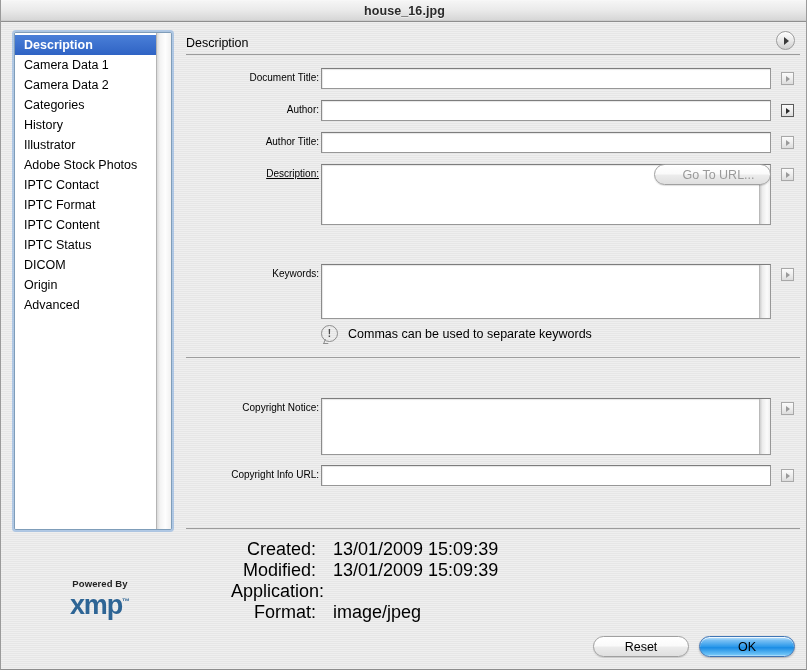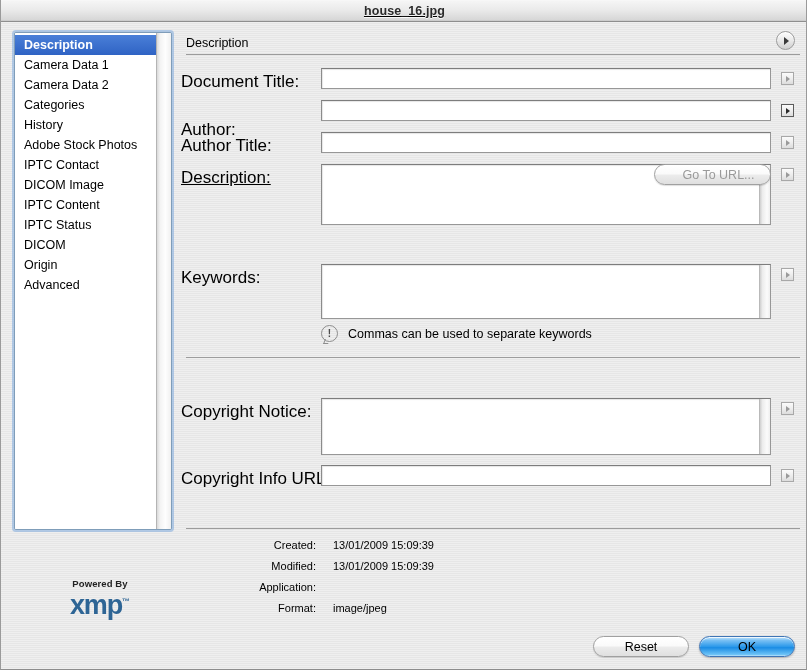--- a/index.html
+++ b/index.html
@@ -28,21 +28,21 @@
   }
 
   
   #titlebar {
     position: absolute; left: 0; top: 0;
     width: 807px; height: 22px;
     background: linear-gradient(to bottom, #f5f5f5 0%, #eaeaea 45%, #d6d6d6 96%, #bdbdbd 100%);
     border-bottom: 1px solid #8e8e8e;
     border-top: 1px solid #f7f7f7;
     box-sizing: border-box;
-    display: flex; align-items: center; justify-content: center; text-decoration: underline;
+    display: flex; align-items: center; justify-content: center;
   }
   #titlebar .title {
     font-size: 12.5px;
     font-weight: bold;
     color: #2b2b2b;
     letter-spacing: 0.1px;
     text-shadow: 0 1px 0 rgba(255,255,255,0.75);
   }
 
   
@@ -156,22 +156,22 @@
   }
   .rule.r1 { top: 32px; }
   .rule.r2 { top: 335px; }
   .rule.r3 { top: 506px; }
 
   
   .row { position: absolute; left: 0; }
   .flabel {
     position: absolute;
     width: 138px;
-    text-align: left;
-    font-size: 17px;
+    text-align: right;
+    font-size: 10px;
     color: #000;
     white-space: nowrap;
   }
   .field {
     position: absolute;
     box-sizing: border-box;
     background: #ffffff;
     border: 1px solid #979797;
     border-top-color: #7d7d7d;
     border-left-color: #8b8b8b;
@@ -301,21 +301,21 @@
     box-shadow: 0 1px 2px rgba(0,0,0,0.25), inset 0 1px 0 rgba(255,255,255,0.75);
   }
   #go-to-url {
     position: absolute;
     left: 473px; top: 142px;
     width: 117px;
     padding-left: 12px;
   }
 
   
-  .meta-row { position: absolute; left: 0; font-size: 11px; }
+  .meta-row { position: absolute; left: 0; font-size: 18px; }
   .meta-label {
     position: absolute; width: 85px; text-align: right; white-space: nowrap;
   }
   .meta-value { position: absolute; left: 102px; white-space: nowrap; }
 
   
   #btn-reset { position: absolute; left: 592px; top: 636px; width: 96px; }
   #btn-ok    { position: absolute; left: 698px; top: 636px; width: 96px; }
 </style>
 </head>
@@ -327,23 +327,24 @@
     <span class="title">house_16.jpg</span>
   </div>
 
   <div id="sidebar">
     <div class="list" id="sidebar-list">
         <div class="list-item selected">Description</div>
         <div class="list-item">Camera Data 1</div>
         <div class="list-item">Camera Data 2</div>
         <div class="list-item">Categories</div>
         <div class="list-item">History</div>
+        <div class="list-item">Illustrator</div>
         <div class="list-item">Adobe Stock Photos</div>
         <div class="list-item">IPTC Contact</div>
-        <div class="list-item">DICOM Image</div>
+        <div class="list-item">IPTC Format</div>
         <div class="list-item">IPTC Content</div>
         <div class="list-item">IPTC Status</div>
         <div class="list-item">DICOM</div>
         <div class="list-item">Origin</div>
         <div class="list-item">Advanced</div>
       </div>
     <div class="scroll-track"></div>
   </div>
 
   <div id="xmp-logo">
@@ -365,21 +366,21 @@
 
     <div class="row" style="top:46px;left:0;width:627px;height:22px;">
       <div class="flabel" style="left:0;top:4px;">Document Title:</div>
       <div class="field" style="left:140px;top:0;width:450px;height:21px;"></div>
       <div class="arrow-btn" style="left:600px;top:4px;">
         <span class="tri"></span>
       </div>
     </div>
 
     <div class="row" style="top:78px;left:0;width:627px;height:22px;">
-      <div class="flabel" style="left:0;top:20px;">Author:</div>
+      <div class="flabel" style="left:0;top:4px;">Author:</div>
       <div class="field" style="left:140px;top:0;width:450px;height:21px;"></div>
       <div class="arrow-btn active" style="left:600px;top:4px;">
         <span class="tri"></span>
       </div>
     </div>
 
     <div class="row" style="top:110px;left:0;width:627px;height:22px;">
       <div class="flabel" style="left:0;top:4px;">Author Title:</div>
       <div class="field" style="left:140px;top:0;width:450px;height:21px;"></div>
       <div class="arrow-btn" style="left:600px;top:4px;">

